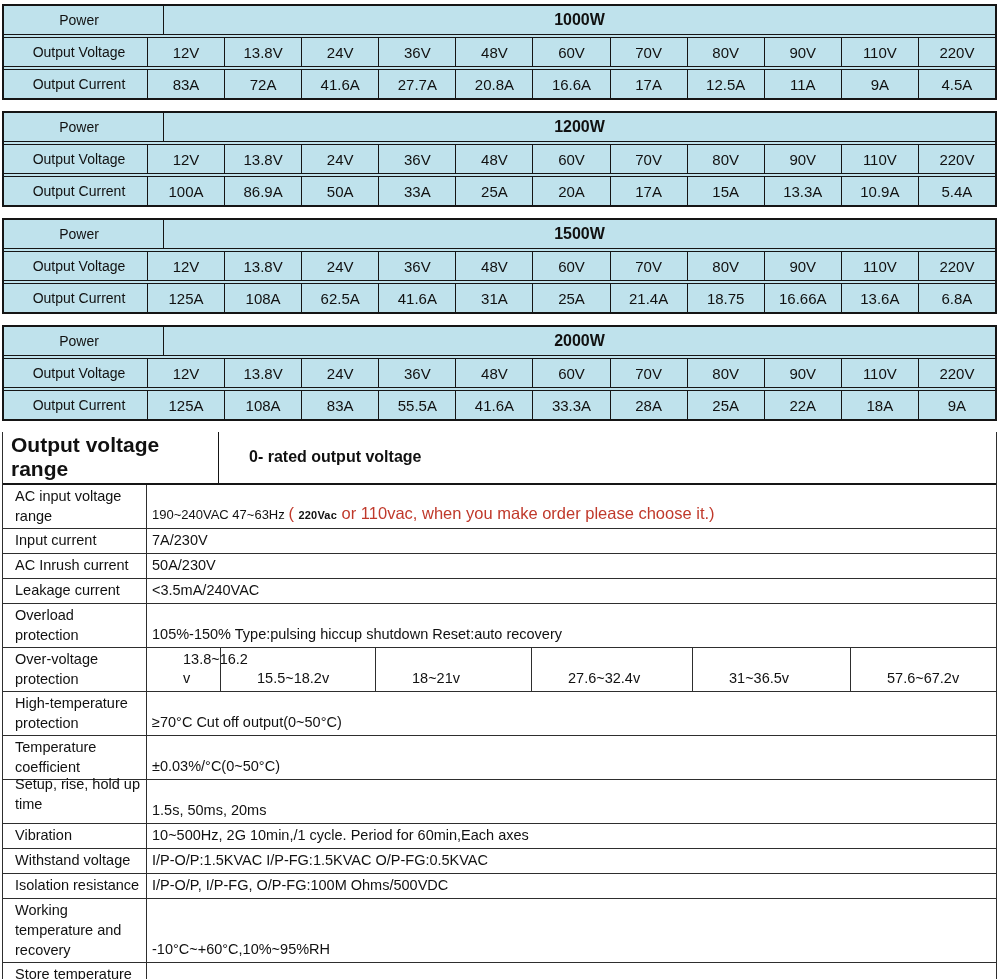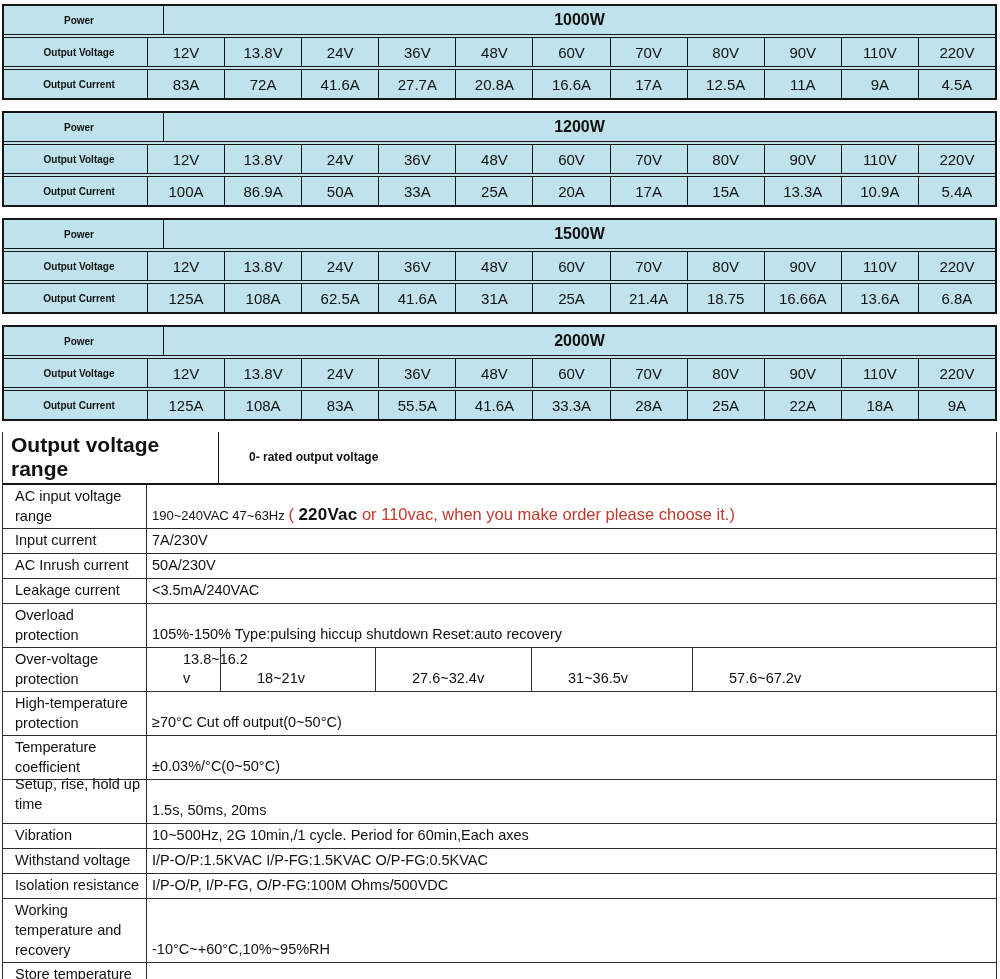--- a/index.html
+++ b/index.html
@@ -14,44 +14,44 @@
   .page{padding:4px 3px 6px 2px;}
 
   
   .power-table{border:2px solid var(--border);background:var(--table_bg);margin-bottom:11px;}
   .p-row{display:grid;grid-template-columns:143px repeat(11,1fr);}
   .p-row.p-head-row{grid-template-columns:143px 1fr;}
   .p-row + .p-row{border-top:4px double var(--border);}
   .p-cell{min-height:28px;display:flex;align-items:center;justify-content:center;
           font-size:15px;white-space:nowrap;}
   .p-row > .p-cell:not(:first-child){border-left:1.5px solid var(--border);}
-  .p-label{font-weight:bold;font-size:10px;margin-left:7px;}
+  .p-label{font-weight:normal;font-size:14px;margin-left:7px;}
   .p-power-value{font-weight:bold;font-size:16px;margin-left:16px;}
 
   
   .spec-table{margin-top:4px;border-left:1px solid var(--thin);border-right:1px solid var(--thin);
               border-bottom:1.5px solid var(--thin);}
   .ovr-row{display:grid;grid-template-columns:215px 1fr;border-bottom:2px solid var(--border);min-height:26px;}
   .ovr-label{font-weight:bold;font-size:21px;padding:1px 2px 2px 8px;display:flex;align-items:center;}
-  .ovr-value{border-left:1.5px solid var(--border);font-weight:bold;font-size:12px;
+  .ovr-value{border-left:1.5px solid var(--border);font-weight:bold;font-size:16px;
              padding:1px 2px 2px 30px;display:flex;align-items:center;}
   .spec-row{display:grid;grid-template-columns:143px 1fr;border-top:1px solid var(--thin);min-height:24px;}
   #spec-rows .spec-row:first-child{border-top:none;}
   .spec-row.overvolt{grid-template-columns:143px 74px 155px 156px 161px 158px 1fr;}
   .spec-label{padding:1px 2px 2px 6px;font-size:14.5px;line-height:20px;margin-left:6px;}
   .label-text{white-space:pre-line;display:inline-block;}
   .spec-value,.spec-cell{border-left:1px solid var(--thin);display:flex;align-items:flex-end;
              padding:2px 3px 3px 5px;font-size:14.5px;line-height:19px;}
   .spec-cell{white-space:pre-line;padding-left:36px;}
   
   #spec-rows .spec-row:nth-child(9) .label-text{position:relative;top:-7px;}
   .vwrap{display:inline-block;}
   .vp-plain{font-size:13px;}
   .vp-red-large{color:var(--red);font-size:16.5px;}
-  .vp-bold-large{font-weight:bold;font-size:17px;color:var(--text);letter-spacing:.2px;}
+  .vp-bold-large{font-weight:bold;font-size:11px;color:var(--text);letter-spacing:.2px;}
 </style>
 </head>
 <body>
 
 <div class="page">
   <div id="power-tables">
       <div class="power-table">
         <div class="p-row p-head-row">
           <div class="p-cell p-label">Power</div>
           <div class="p-cell p-power-value">1000W</div>
@@ -225,20 +225,21 @@
 protection</span></div>
           <div class="spec-value">
             <span class="vwrap">105%-150% Type:pulsing hiccup shutdown  Reset:auto recovery</span>
           </div>
         </div>
         <div class="spec-row overvolt">
           <div class="spec-label"><span class="label-text">Over-voltage
 protection</span></div>
           <div class="spec-cell">13.8~16.2
 v</div>
+          <div class="spec-cell">15.5~18.2v</div>
           <div class="spec-cell">18~21v</div>
           <div class="spec-cell">27.6~32.4v</div>
           <div class="spec-cell">31~36.5v</div>
           <div class="spec-cell">57.6~67.2v</div>
         </div>
         <div class="spec-row">
           <div class="spec-label"><span class="label-text">High-temperature
 protection</span></div>
           <div class="spec-value">
             <span class="vwrap">≥70°C Cut off output(0~50°C)</span>

